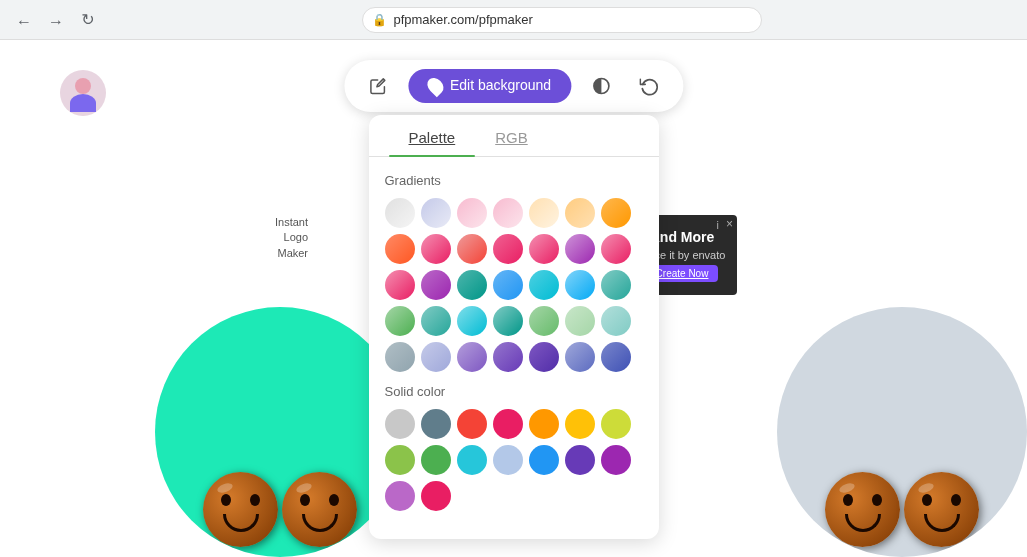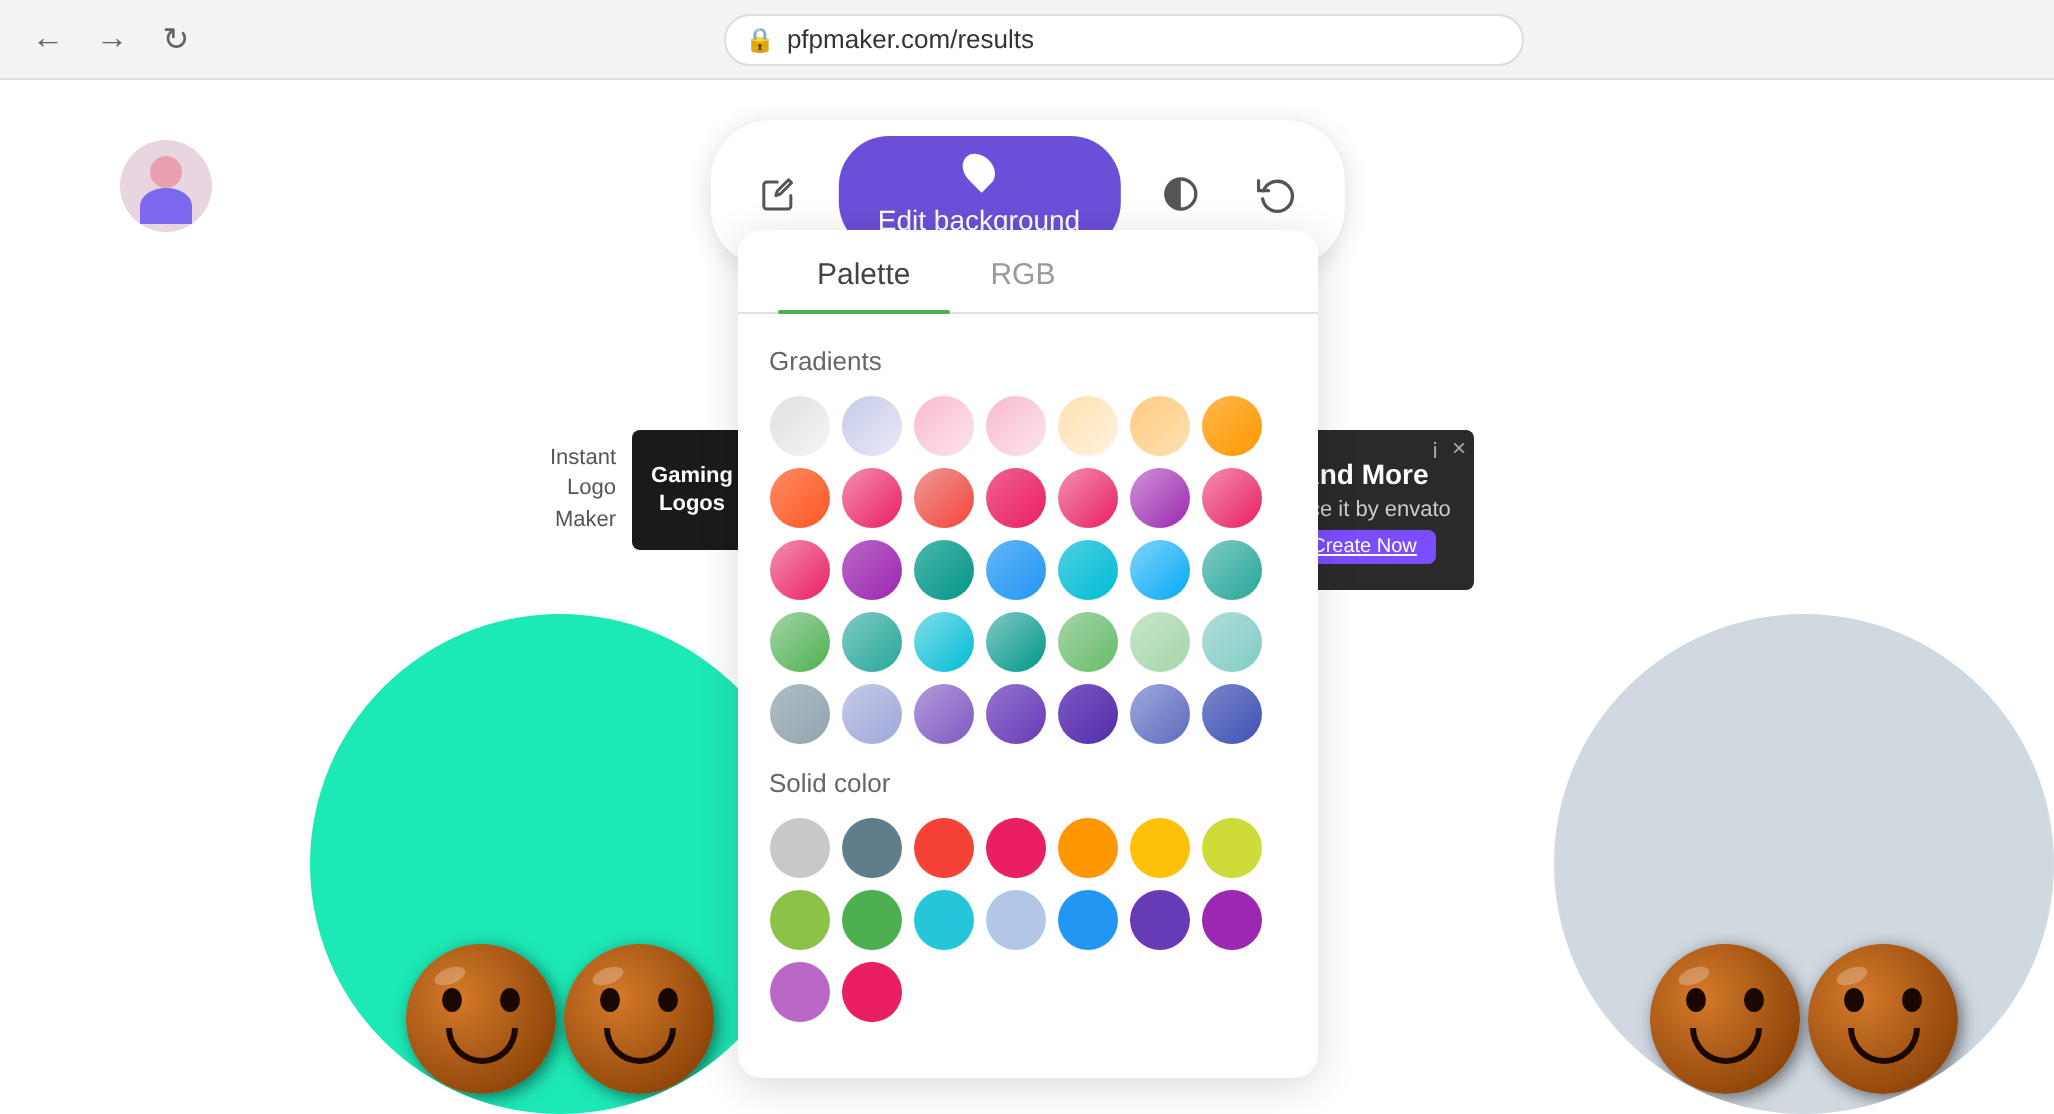--- a/index.html
+++ b/index.html
@@ -121,24 +121,23 @@
     .edit-bg-btn {
       background: #6c4fd8;
       color: white;
       border: none;
       border-radius: 25px;
       padding: 8px 20px;
       font-size: 14px;
       font-weight: 500;
       cursor: pointer;
       display: flex;
-      align-items: center;
+      align-items: flex-start;
       gap: 8px;
       white-space: nowrap;
-      flex-direction: column;
     }
     .droplet-icon {
       width: 14px; height: 18px;
       background: white;
       border-radius: 50% 50% 50% 0;
       transform: rotate(-45deg);
       flex-shrink: 0;
     }
 
     
@@ -163,20 +162,21 @@
       margin-bottom: 16px;
     }
     .tab {
       padding: 14px 20px 10px;
       font-size: 15px;
       color: #999;
       cursor: pointer;
       position: relative;
       border: none;
       background: none;
+      text-decoration: underline;
     }
     .tab.active {
       color: #444;
     }
     .tab.active::after {
       content: '';
       position: absolute;
       bottom: -1px;
       left: 0; right: 0;
       height: 2px;
@@ -373,21 +373,21 @@
   </style>
 </head>
 <body>
 
 <div class="browser-bar">
   <button class="nav-btn">←</button>
   <button class="nav-btn">→</button>
   <button class="nav-btn">↻</button>
   <div class="address-bar">
     <span class="lock-icon">🔒</span>
-    <span>pfpmaker.com/results</span>
+    <span>pfpmaker.com/pfpmaker</span>
   </div>
 </div>
 
 <div class="page-content">
 
   <div class="avatar-area">
     <div class="avatar-circle">
       <div class="avatar-person">
         <div class="avatar-head"></div>
         <div class="avatar-body"></div>
@@ -515,24 +515,20 @@
       </div>
     </div>
   </div>
 
   <div class="gaming-ad">
     <div class="instant-logo-text">
       <span style="white-space:pre;">Instant
 Logo
 Maker</span>
     </div>
-    <div class="gaming-logos-box">
-      <span style="white-space:pre;">Gaming
-Logos</span>
-    </div>
   </div>
 
   <div class="ad-area">
     <button class="ad-info-btn">ℹ</button>
     <button class="ad-close-btn">×</button>
     <span class="and-more-text">And More</span>
     <span class="place-it-logo">Place it by envato</span>
     <button class="create-now-btn">Create Now</button>
   </div>
 

